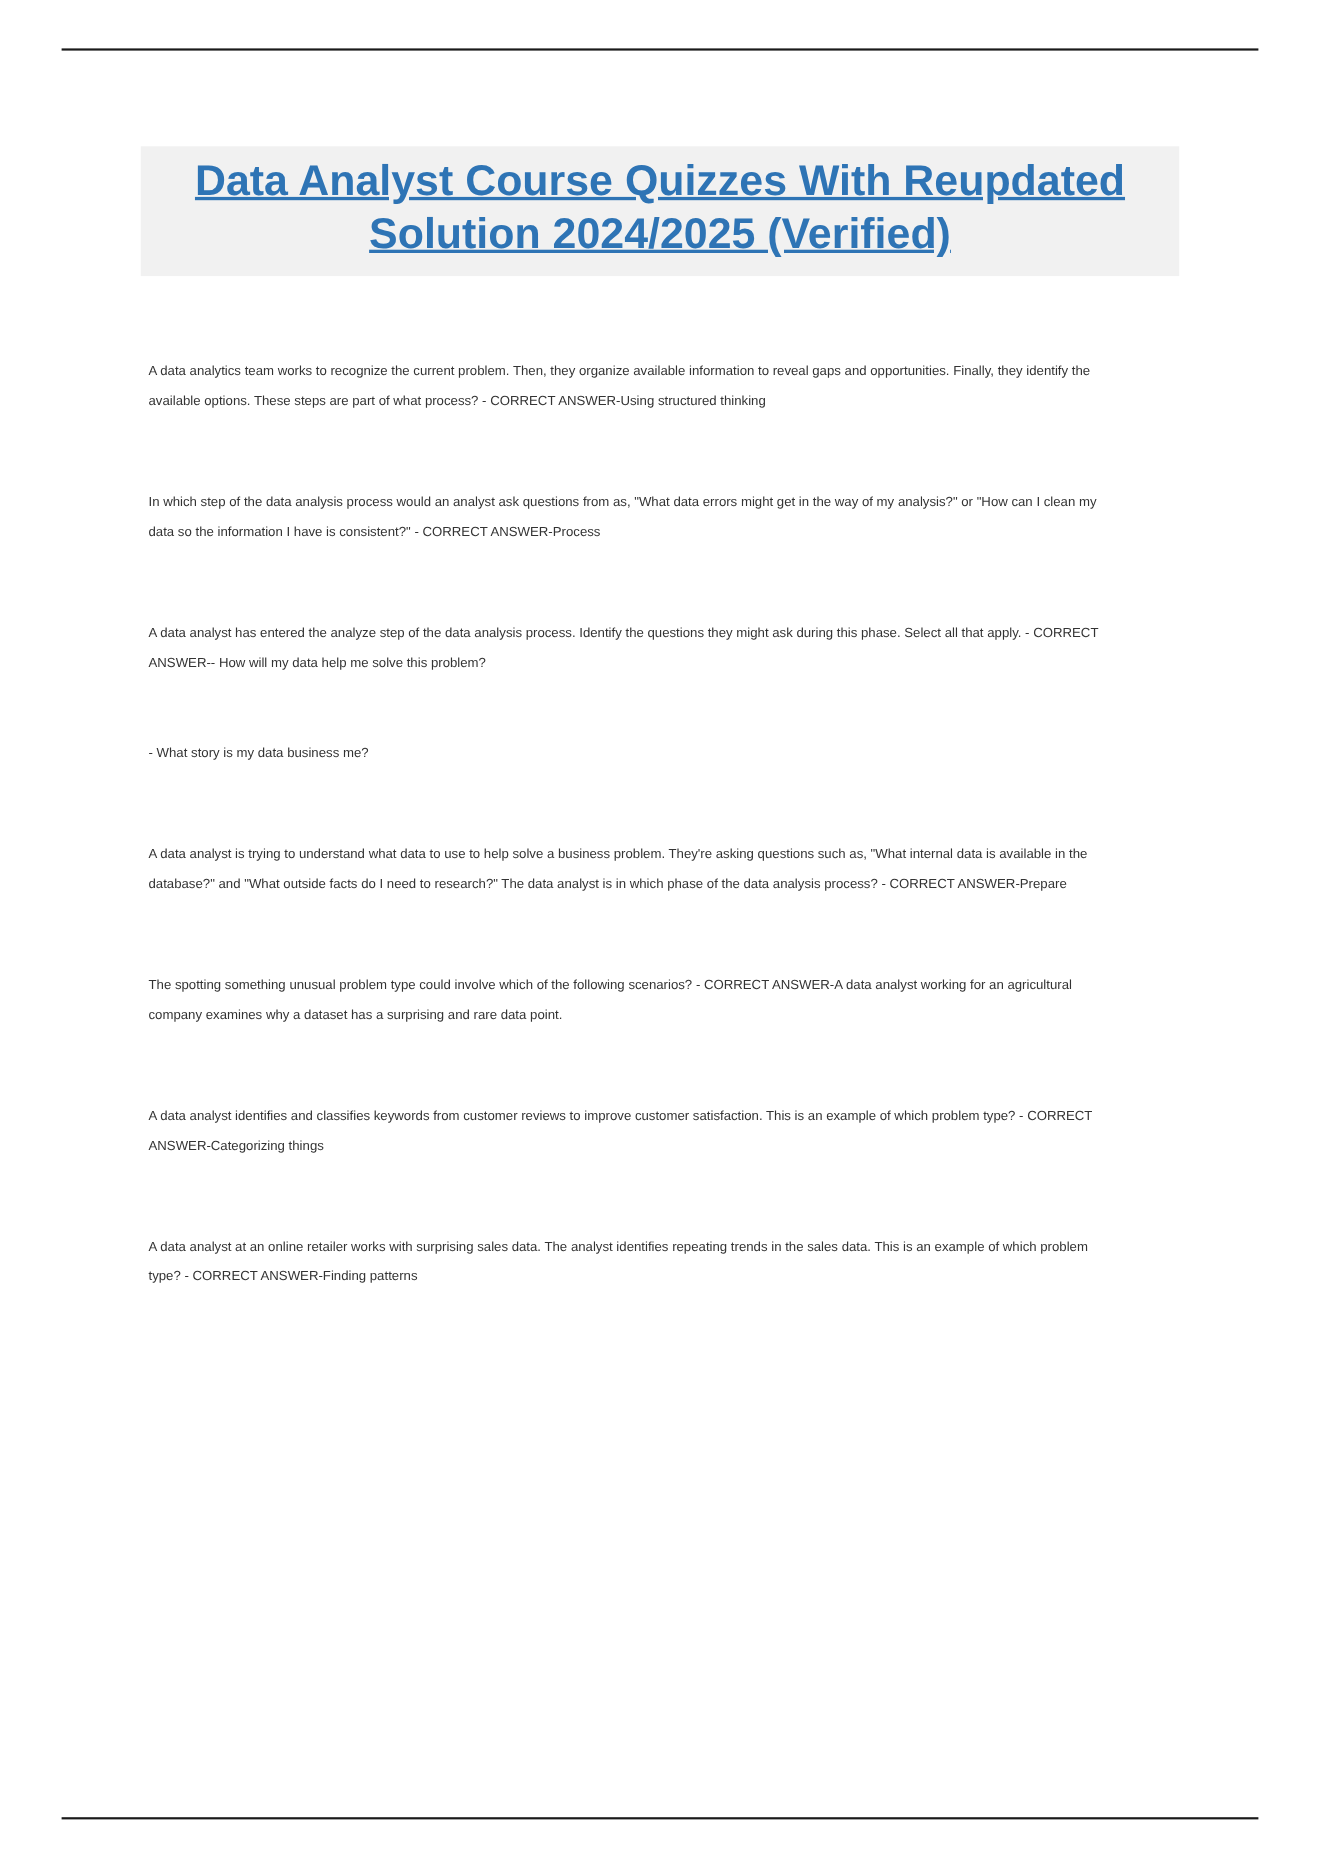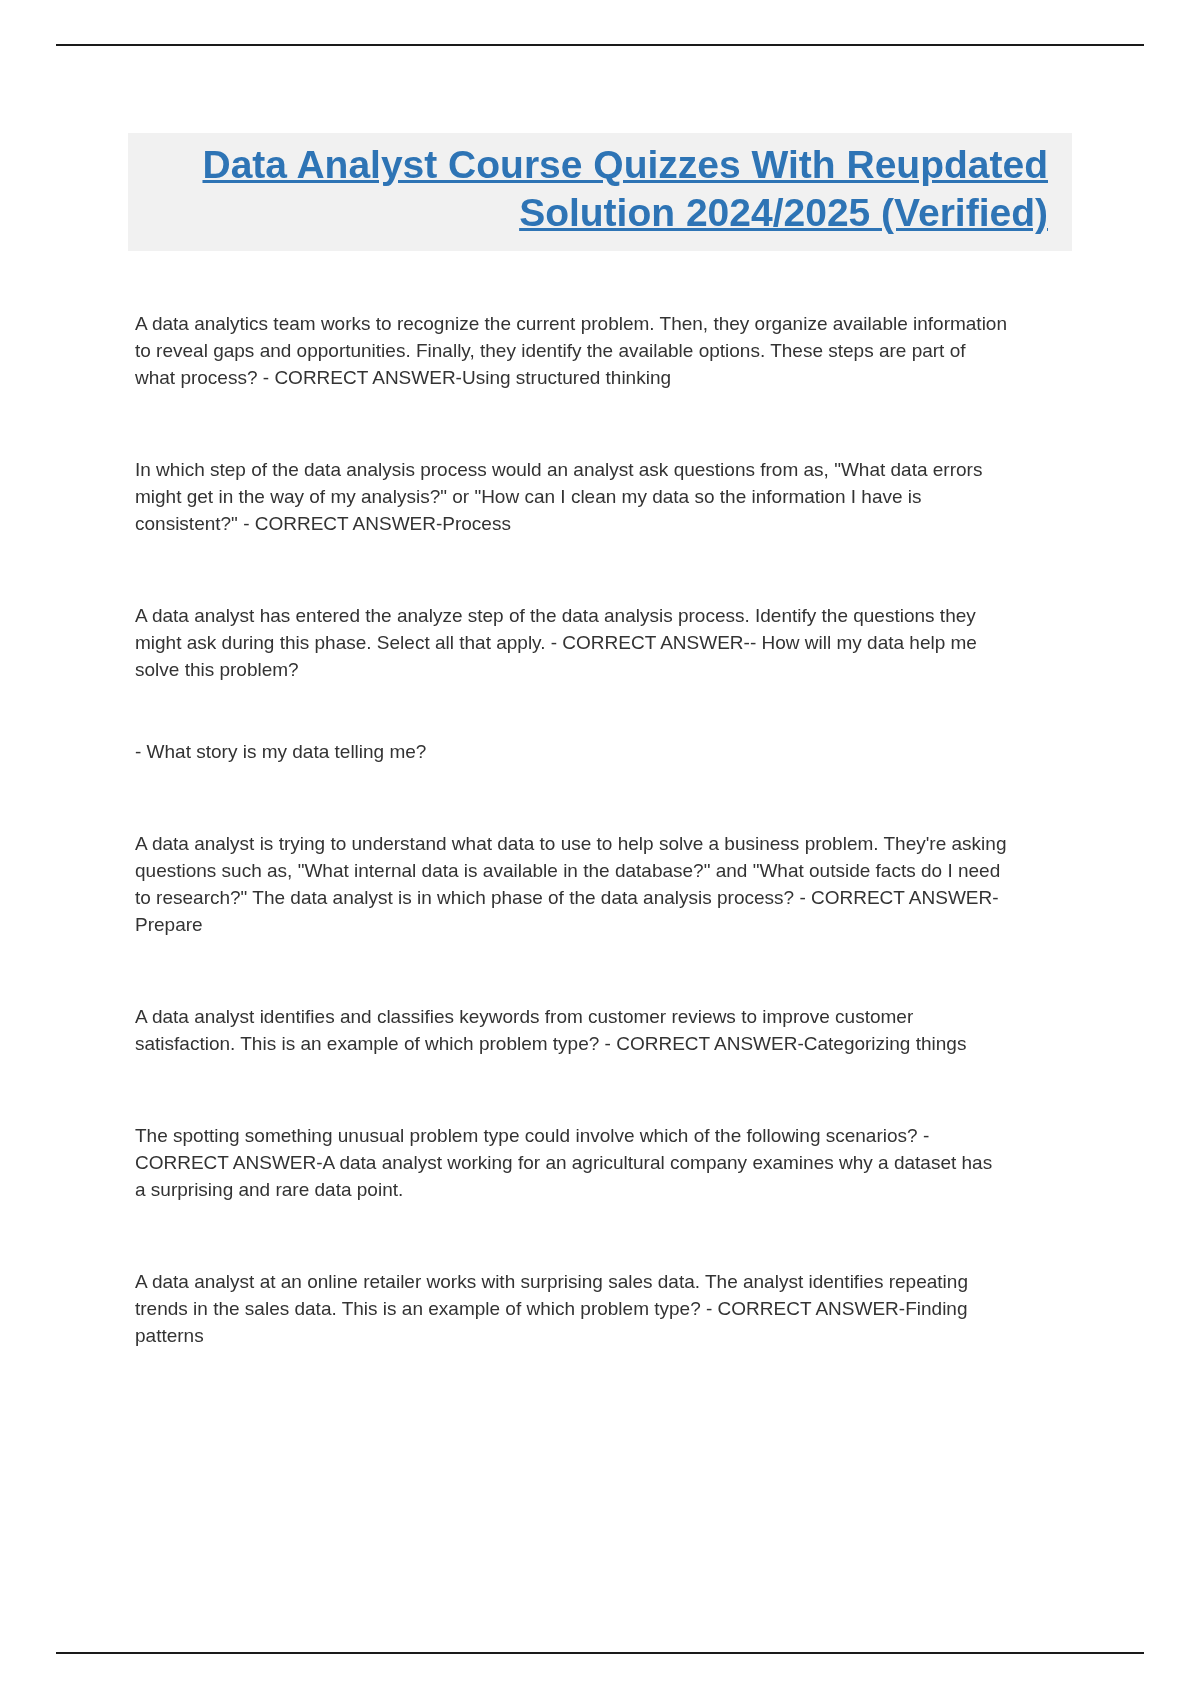--- a/index.html
+++ b/index.html
@@ -25,38 +25,38 @@
   .rule-bottom { top: 1652px; }
 
   .title-block {
     position: absolute;
     top: 133px;
     left: 128px;
     width: 944px;
     background: #f1f1f1;
     padding: 8px 24px 14px;
     box-sizing: border-box;
-    text-align: right;
+    text-align: center;
   }
   .title-block h1 {
     margin: 0;
     font-size: 39px;
     line-height: 48px;
     font-weight: bold;
     color: #2e74b5;
     text-decoration: underline;
     letter-spacing: 0px;
   }
 
   .content {
     position: absolute;
-    top: 310px;
+    top: 324px;
     left: 135px;
     width: 872px;
-    font-size: 19px;
+    font-size: 12px;
     line-height: 27px;
     color: #333333;
   }
   .content p {
     margin: 0 0 65px 0;
   }
   .content p.tight {
     margin-bottom: 55px;
   }
 </style>
@@ -68,22 +68,22 @@
   <div class="rule rule-top"></div>
 
   <div class="title-block">
     <h1>Data Analyst Course Quizzes With Reupdated Solution 2024/2025 (Verified)</h1>
   </div>
 
   <div class="content">
     <p>A data analytics team works to recognize the current problem. Then, they organize available information to reveal gaps and opportunities. Finally, they identify the available options. These steps are part of what process? - CORRECT ANSWER-Using structured thinking</p>
     <p>In which step of the data analysis process would an analyst ask questions from as, "What data errors might get in the way of my analysis?" or "How can I clean my data so the information I have is consistent?" - CORRECT ANSWER-Process</p>
     <p class="tight">A data analyst has entered the analyze step of the data analysis process. Identify the questions they might ask during this phase. Select all that apply. - CORRECT ANSWER-- How will my data help me solve this problem?</p>
-    <p>- What story is my data telling me?</p>
+    <p>- What story is my data business me?</p>
     <p>A data analyst is trying to understand what data to use to help solve a business problem. They're asking questions such as, "What internal data is available in the database?" and "What outside facts do I need to research?" The data analyst is in which phase of the data analysis process? - CORRECT ANSWER-Prepare</p>
+    <p>The spotting something unusual problem type could involve which of the following scenarios? - CORRECT ANSWER-A data analyst working for an agricultural company examines why a dataset has a surprising and rare data point.</p>
     <p>A data analyst identifies and classifies keywords from customer reviews to improve customer satisfaction. This is an example of which problem type? - CORRECT ANSWER-Categorizing things</p>
-    <p>The spotting something unusual problem type could involve which of the following scenarios? - CORRECT ANSWER-A data analyst working for an agricultural company examines why a dataset has a surprising and rare data point.</p>
     <p>A data analyst at an online retailer works with surprising sales data. The analyst identifies repeating trends in the sales data. This is an example of which problem type? - CORRECT ANSWER-Finding patterns</p>
   </div>
 
   <div class="rule rule-bottom"></div>
 
 </div>
 
 </body></html>

